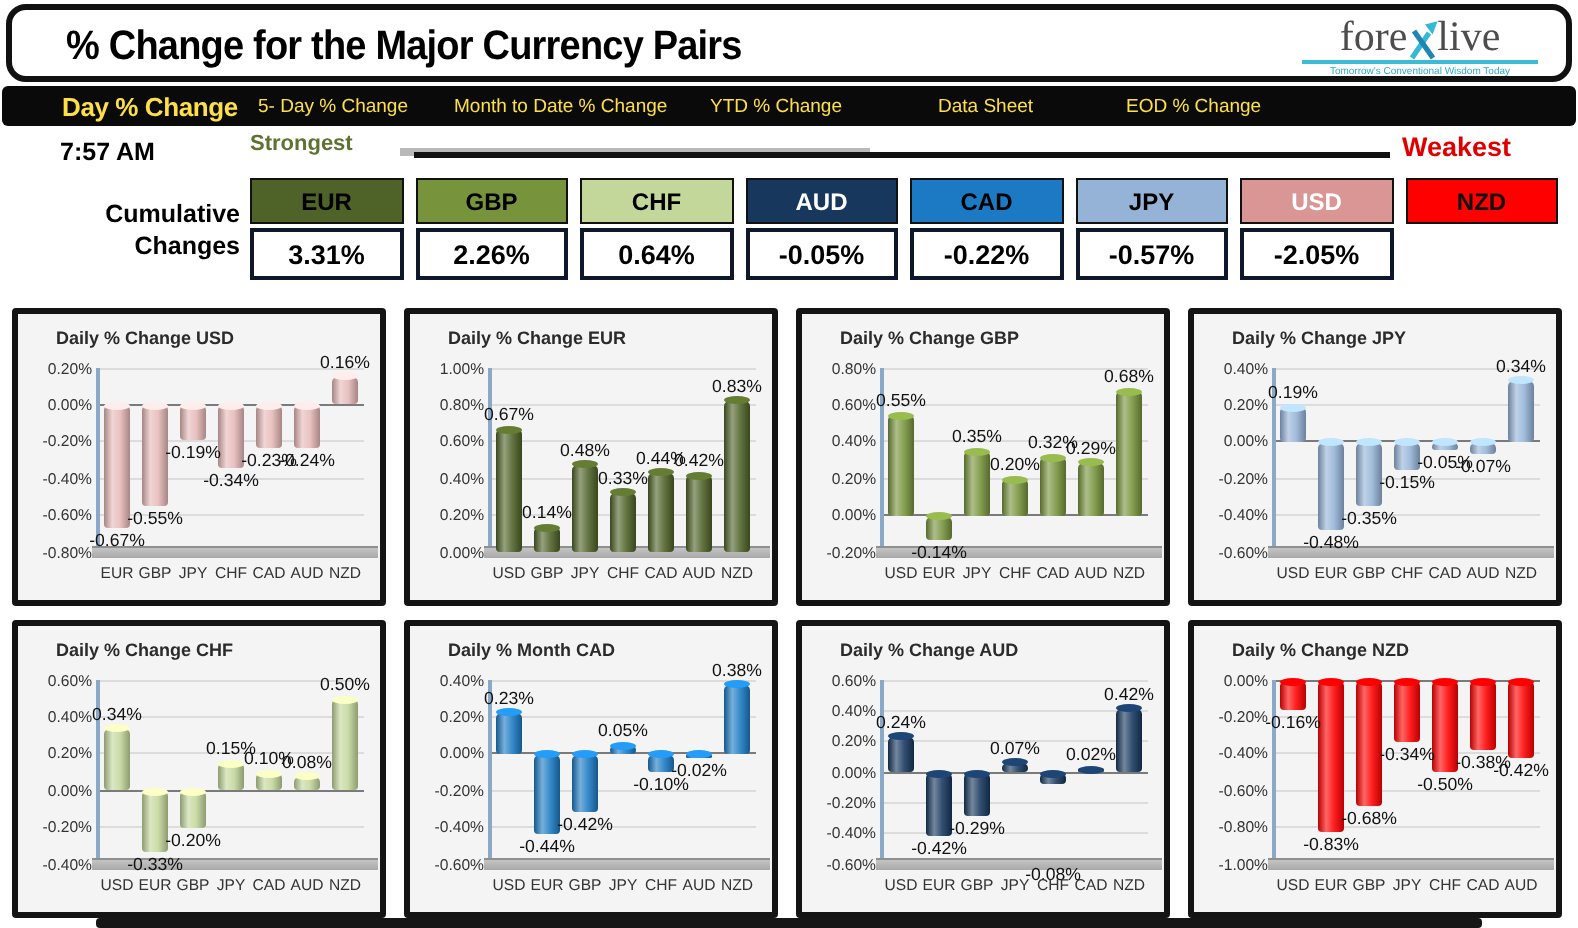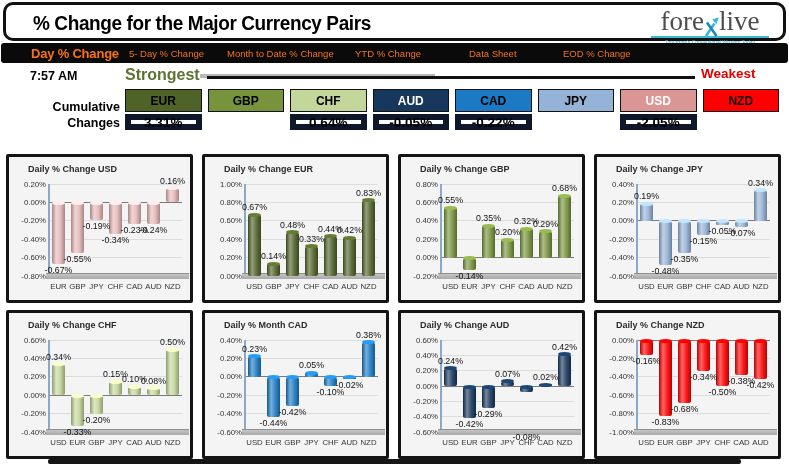--- a/index.html
+++ b/index.html
@@ -7,45 +7,45 @@
   body { font-family:"Liberation Sans", sans-serif; background:#ffffff; position:relative; overflow:hidden; }
   .page { position:absolute; inset:0; background:#ffffff; }
 
   
   .header-box { position:absolute; left:3px; top:2px; width:783px; height:39px;
                 border:3px solid #111; border-radius:10px; background:#fff; }
   .page-title { position:absolute; left:27px; top:7px; font-size:19px; font-weight:bold;
                 letter-spacing:-0.4px; color:#000; transform:scaleY(1.08); transform-origin:left top; white-space:nowrap; }
   .logo { position:absolute; right:14px; top:3px; width:118px; text-align:center; }
   .logo-row { display:flex; align-items:flex-end; justify-content:center; font-family:"Liberation Serif", serif;
-              font-size:27px; color:#4d4d4d; line-height:1; }
+              font-size:21px; color:#4d4d4d; line-height:1; }
   .logo-x { display:inline-block; width:15px; height:21px; position:relative; top:2px; }
   .logo-bar { height:2px; background:#3bbcd4; margin-top:1px; }
   .logo-tagline { font-size:5px; color:#2fa9c6; margin-top:1px; white-space:nowrap; }
 
   
   .tabbar { position:absolute; left:1px; top:43px; width:787px; height:20px; background:#0a0a0a;
             border-radius:3px; }
-  .tab { position:absolute; top:0; height:20px; display:flex; align-items:center; color:#f97316;
+  .tab { position:absolute; top:0; height:20px; display:flex; align-items:center; color:#fde047;
          font-size:9.5px; cursor:pointer; white-space:nowrap; }
   .tab.active { font-size:13px; font-weight:bold; letter-spacing:-0.2px; }
 
   
   .time { position:absolute; left:30px; top:69px; font-size:12.5px; font-weight:bold; color:#000; }
-  .strongest { position:absolute; left:125px; top:66px; font-size:16px; font-weight:bold; color:#5d7331; }
+  .strongest { position:absolute; left:125px; top:66px; font-size:11px; font-weight:bold; color:#5d7331; }
   .sw-line { position:absolute; left:207px; top:76px; width:488px; height:3px; background:#111; }
   .sw-line-gray { position:absolute; left:200px; top:74px; width:235px; height:4px; background:#b9b9b9; }
   .weakest { position:absolute; left:701px; top:66px; font-size:13.5px; font-weight:bold; color:#e00000; }
   .cum-label { position:absolute; left:8px; top:100px; width:112px; text-align:right;
                font-size:12.5px; font-weight:bold; color:#000; line-height:1.25; }
   .currency-strip { position:absolute; left:125px; top:89px; width:656px; display:flex; gap:6px; }
   .cur-card { width:76.5px; }
   .cur-head { height:23px; border:1px solid #111; display:flex; align-items:center; justify-content:center;
               font-size:12px; font-weight:bold; }
-  .cur-val { height:16px; margin-top:2px; border:6px solid #0f172a; background:#fff; display:flex;
+  .cur-val { height:26px; margin-top:2px; border:2px solid #0f172a; background:#fff; display:flex;
              align-items:center; justify-content:center; font-size:13.5px; font-weight:bold; color:#000; }
 
   
   .charts { position:absolute; left:6px; top:154px; display:grid;
             grid-template-columns:repeat(4, 187px); grid-auto-rows:149px; column-gap:9px; row-gap:7px; }
   .chart-panel { position:relative; border:3px solid #141414; border-radius:2px; background:#f4f4f4; }
   .chart-title { position:absolute; left:19px; top:7px; font-size:9px; font-weight:bold; color:#2b2b2b; }
   .plot { position:absolute; left:40px; top:27px; width:133px; height:92px; }
   .wall { position:absolute; left:-1px; top:0; width:2px; height:100%; background:#8aa8c8; }
   .gridline { position:absolute; left:0; width:100%; height:1px; background:#dcdcdc; }
@@ -101,35 +101,37 @@
   <div class="sw-line"></div>
   <div class="weakest">Weakest</div>
   <div class="cum-label">Cumulative Changes</div>
   <div class="currency-strip" id="currencyStrip">
       <div class="cur-card">
         <div class="cur-head" style="background: rgb(79, 98, 40); color: rgb(0, 0, 0);">EUR</div>
         <div class="cur-val">3.31%</div>
       </div>
       <div class="cur-card">
         <div class="cur-head" style="background: rgb(119, 147, 60); color: rgb(0, 0, 0);">GBP</div>
+        <div class="cur-val">2.26%</div>
       </div>
       <div class="cur-card">
         <div class="cur-head" style="background: rgb(196, 215, 155); color: rgb(0, 0, 0);">CHF</div>
         <div class="cur-val">0.64%</div>
       </div>
       <div class="cur-card">
         <div class="cur-head" style="background: rgb(23, 55, 93); color: rgb(255, 255, 255);">AUD</div>
         <div class="cur-val">-0.05%</div>
       </div>
       <div class="cur-card">
         <div class="cur-head" style="background: rgb(27, 122, 195); color: rgb(0, 0, 0);">CAD</div>
         <div class="cur-val">-0.22%</div>
       </div>
       <div class="cur-card">
         <div class="cur-head" style="background: rgb(149, 179, 215); color: rgb(0, 0, 0);">JPY</div>
+        <div class="cur-val">-0.57%</div>
       </div>
       <div class="cur-card">
         <div class="cur-head" style="background: rgb(217, 150, 148); color: rgb(255, 255, 255);">USD</div>
         <div class="cur-val">-2.05%</div>
       </div>
       <div class="cur-card">
         <div class="cur-head" style="background: rgb(255, 0, 0); color: rgb(17, 17, 17);">NZD</div>
       </div>
     </div>
 

